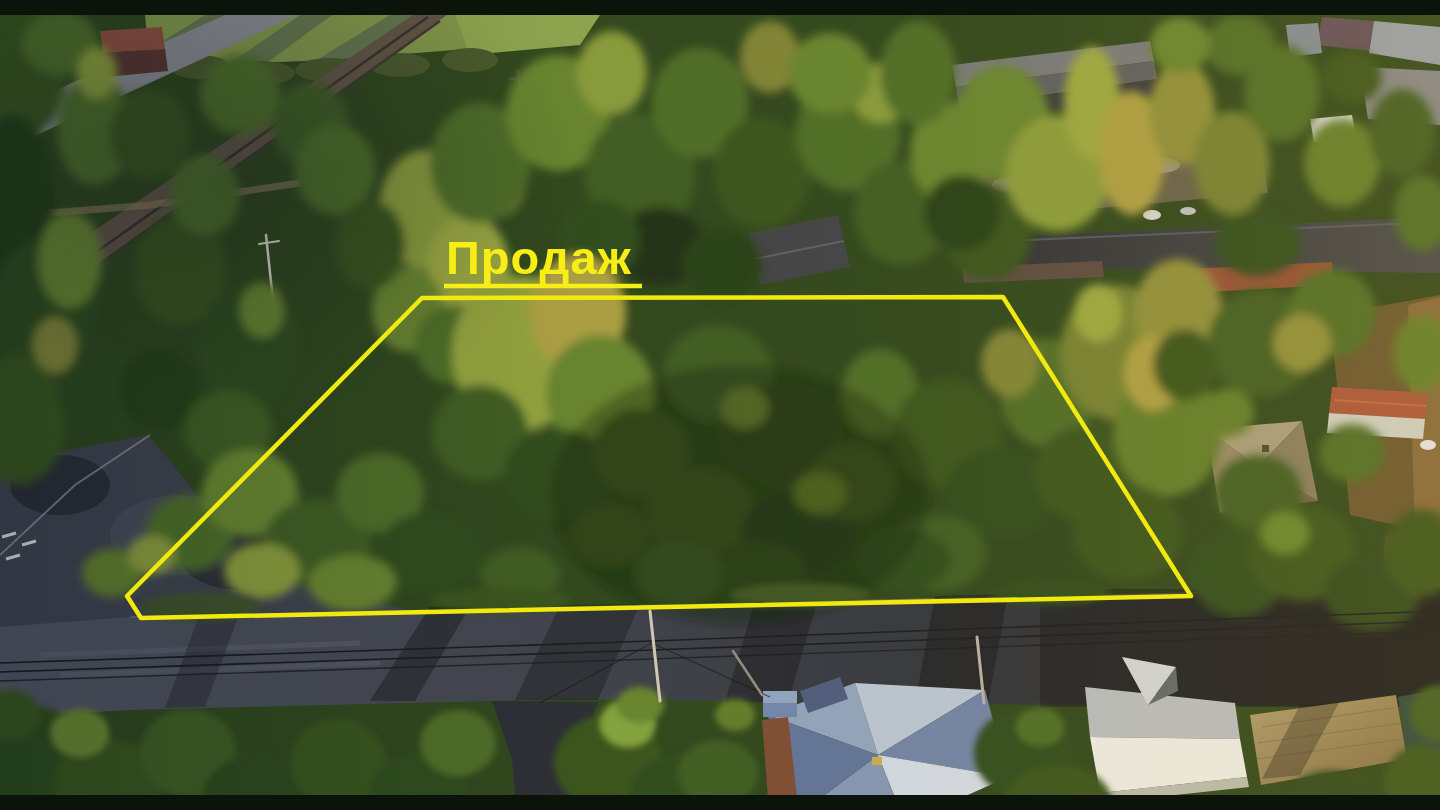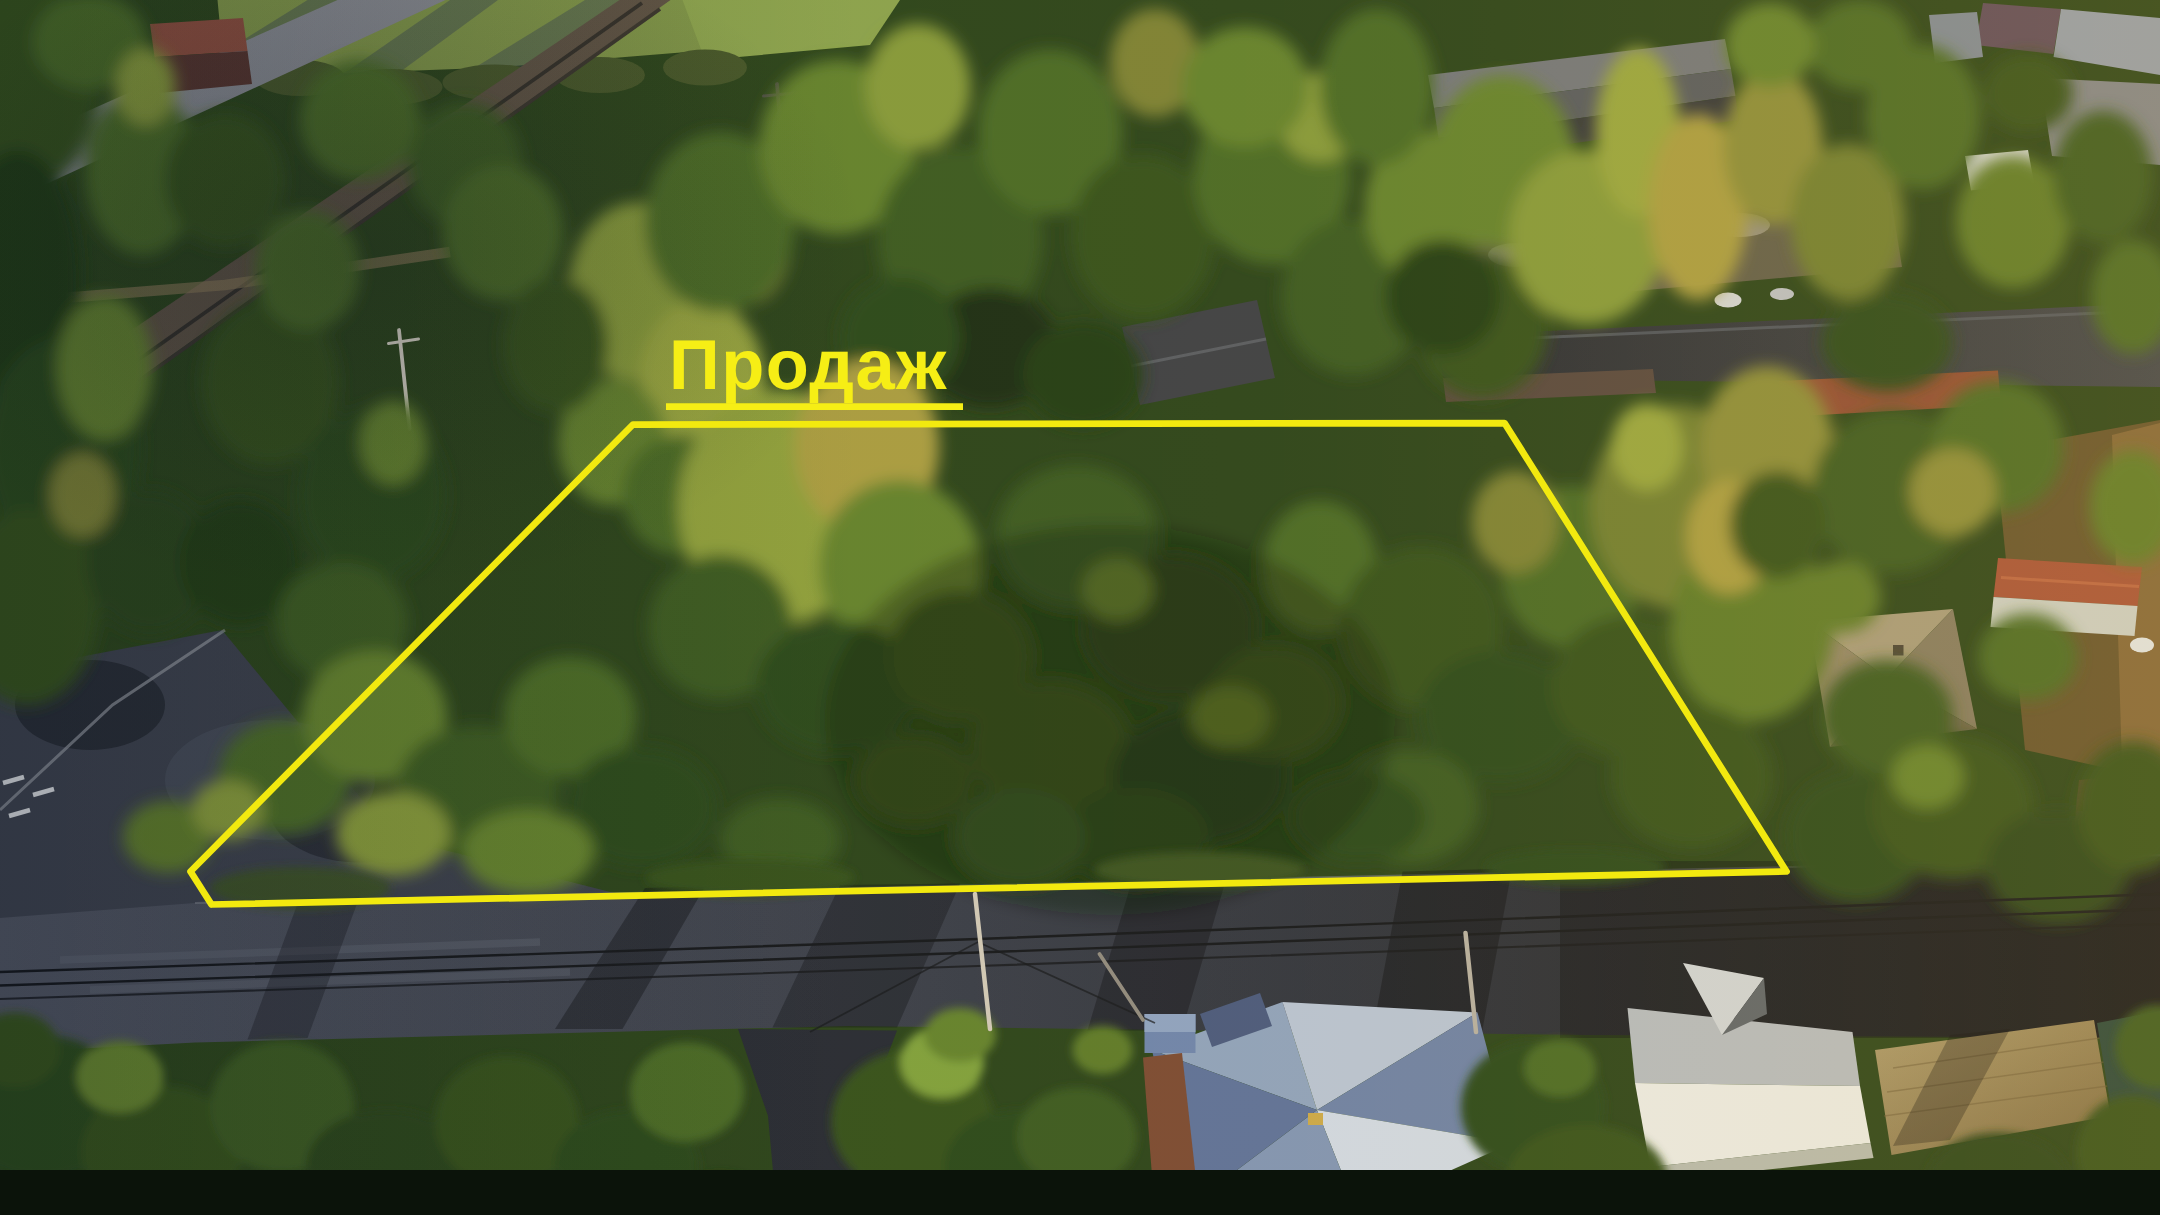--- a/index.html
+++ b/index.html
@@ -1,16 +1,16 @@
 <!DOCTYPE html>
 <html><head>
 <meta charset="utf-8">
 <style>
   html,body{margin:0;padding:0;background:#0b130a;}
-  .stage{position:relative;width:1440px;height:780px;overflow:hidden;}
+  .stage{position:relative;width:1440px;height:780px;overflow:hidden;margin-top:15px;}
   .stage svg{display:block;width:1440px;height:810px;}
   text.sale-label{
     font-family:"Liberation Sans","DejaVu Sans",sans-serif;
     font-weight:bold;
     font-size:47px;
     letter-spacing:1px;
     paint-order:stroke;
   }
 </style>
 </head>

